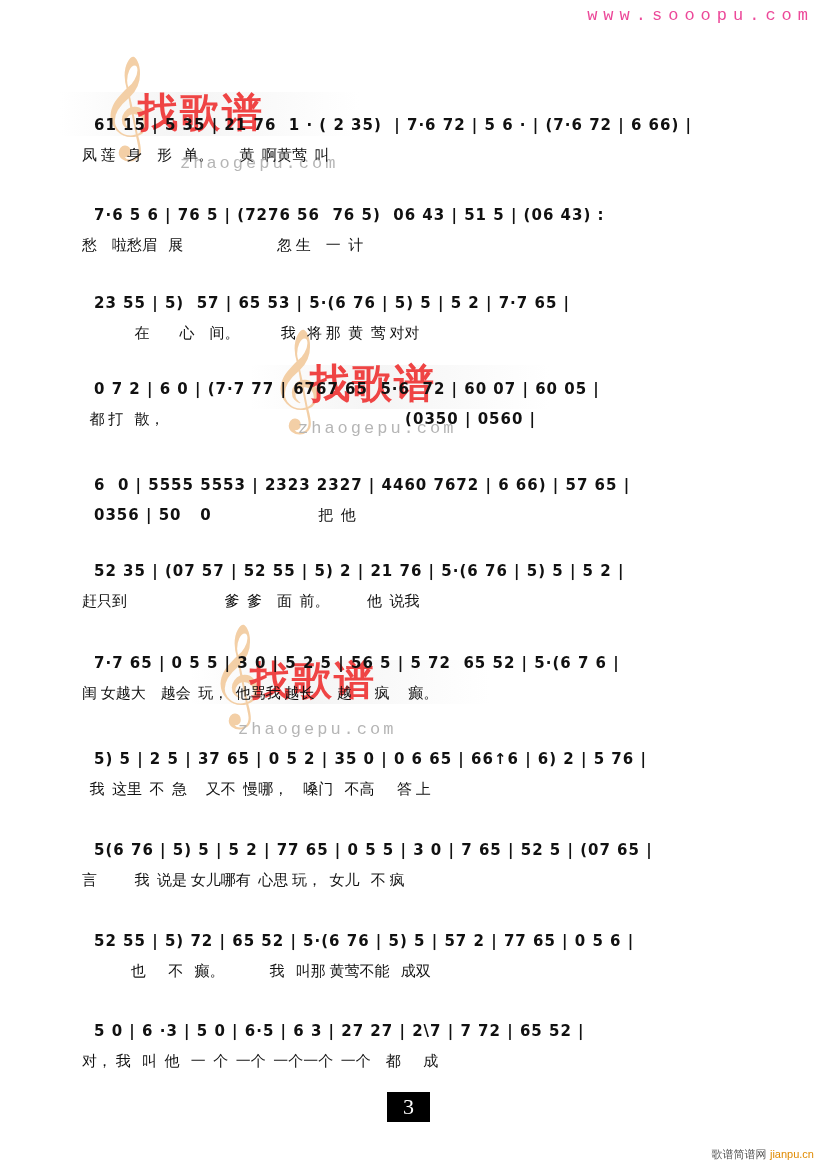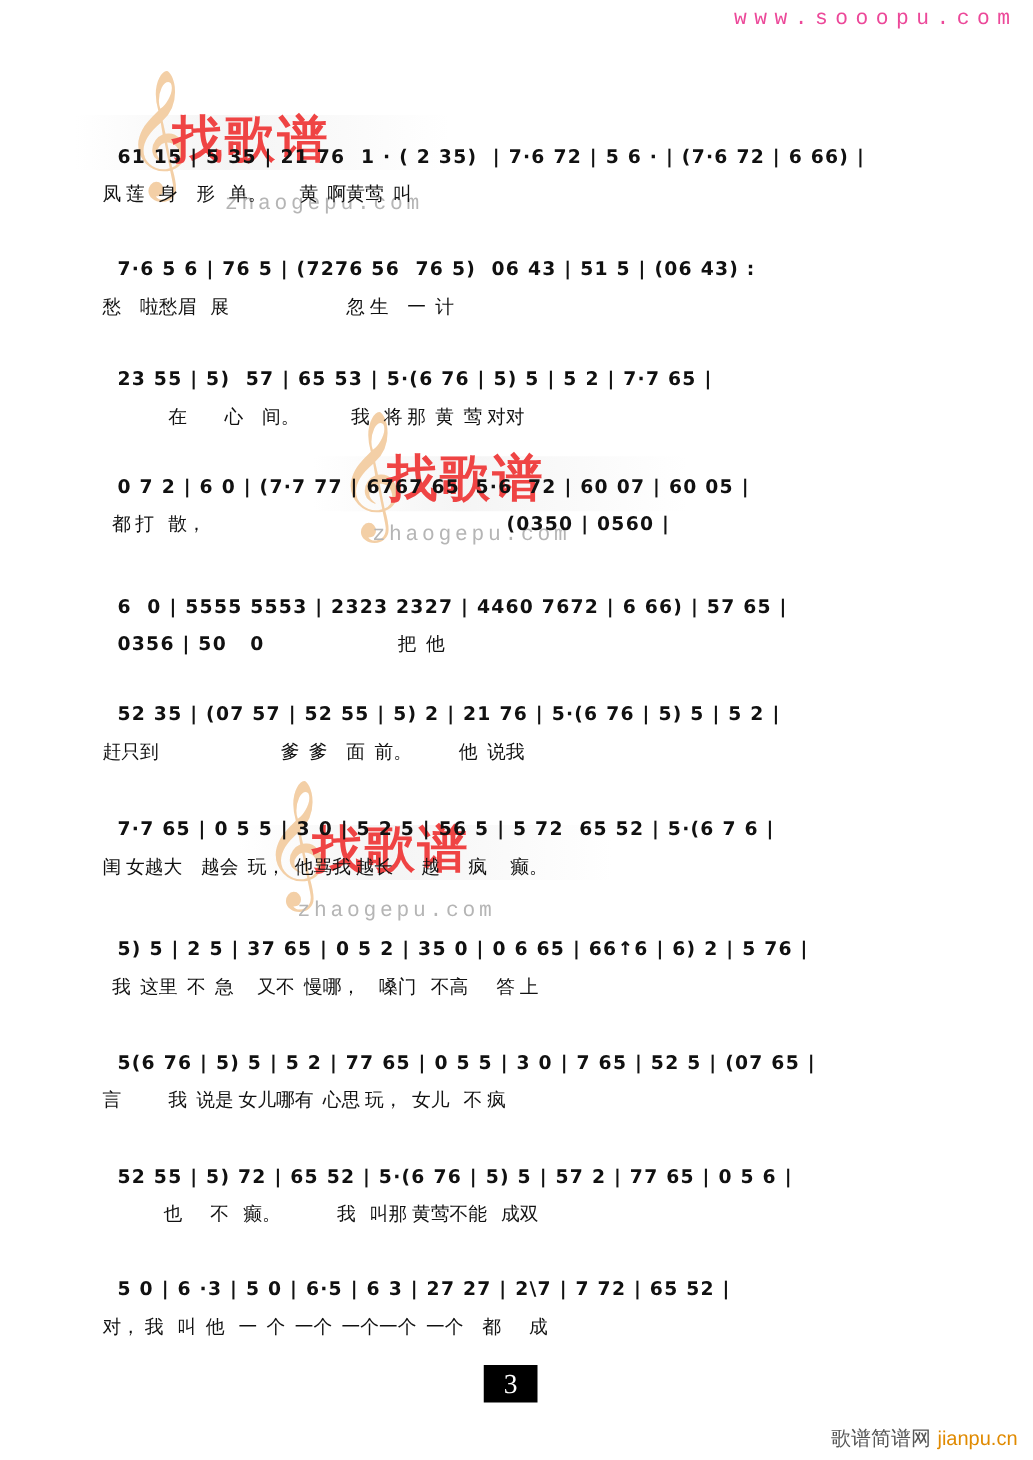--- a/index.html
+++ b/index.html
@@ -13,21 +13,21 @@
   .wm-url { position: absolute; font-family: "Liberation Mono", monospace; font-size: 17px; color: #b5b5b5; letter-spacing: 3px; margin-top: 12px; }
   .wm-band { position: absolute; height: 44px; background: linear-gradient(90deg, rgba(240,240,240,0) 0%, rgba(240,240,240,0.7) 40%, rgba(240,240,240,0) 100%); }
   .line { position: absolute; left: 82px; width: 680px; }
   .notes { position: absolute; left: 12px; top: 0; height: 24px; white-space: pre; font-family: "DejaVu Sans", sans-serif;
            font-weight: bold; font-size: 15px; letter-spacing: 1px; }
   .lyrics { position: absolute; left: 0; top: 30px; white-space: pre; font-family: Liberation Serif, serif;
            font-size: 15px; letter-spacing: 0px; }
   .notes2 { top: 30px; }
   .page-num { position: absolute; left: 387px; top: 1092px; width: 43px; height: 30px; background: #000; color: #fff;
               font-family: "Liberation Serif", serif; font-size: 22px; text-align: center; line-height: 30px; }
-  .footer { position: absolute; right: 12px; bottom: 6px; font-size: 16px; color: #555; }
+  .footer { position: absolute; right: 12px; bottom: 6px; font-size: 11px; color: #555; }
   .footer .site { color: #e08a00; font-family: "Liberation Sans", sans-serif; }
 </style>
 </head>
 <body>
 
 <div class="header-url">www.sooopu.com</div>
 
 <div class="watermark" style="left:60px;top:62px;width:340px;height:110px;">
   <div class="wm-band" style="left:0;top:30px;width:300px;"></div>
   <div class="wm-clef" style="left:40px;top:0;">𝄞</div>

